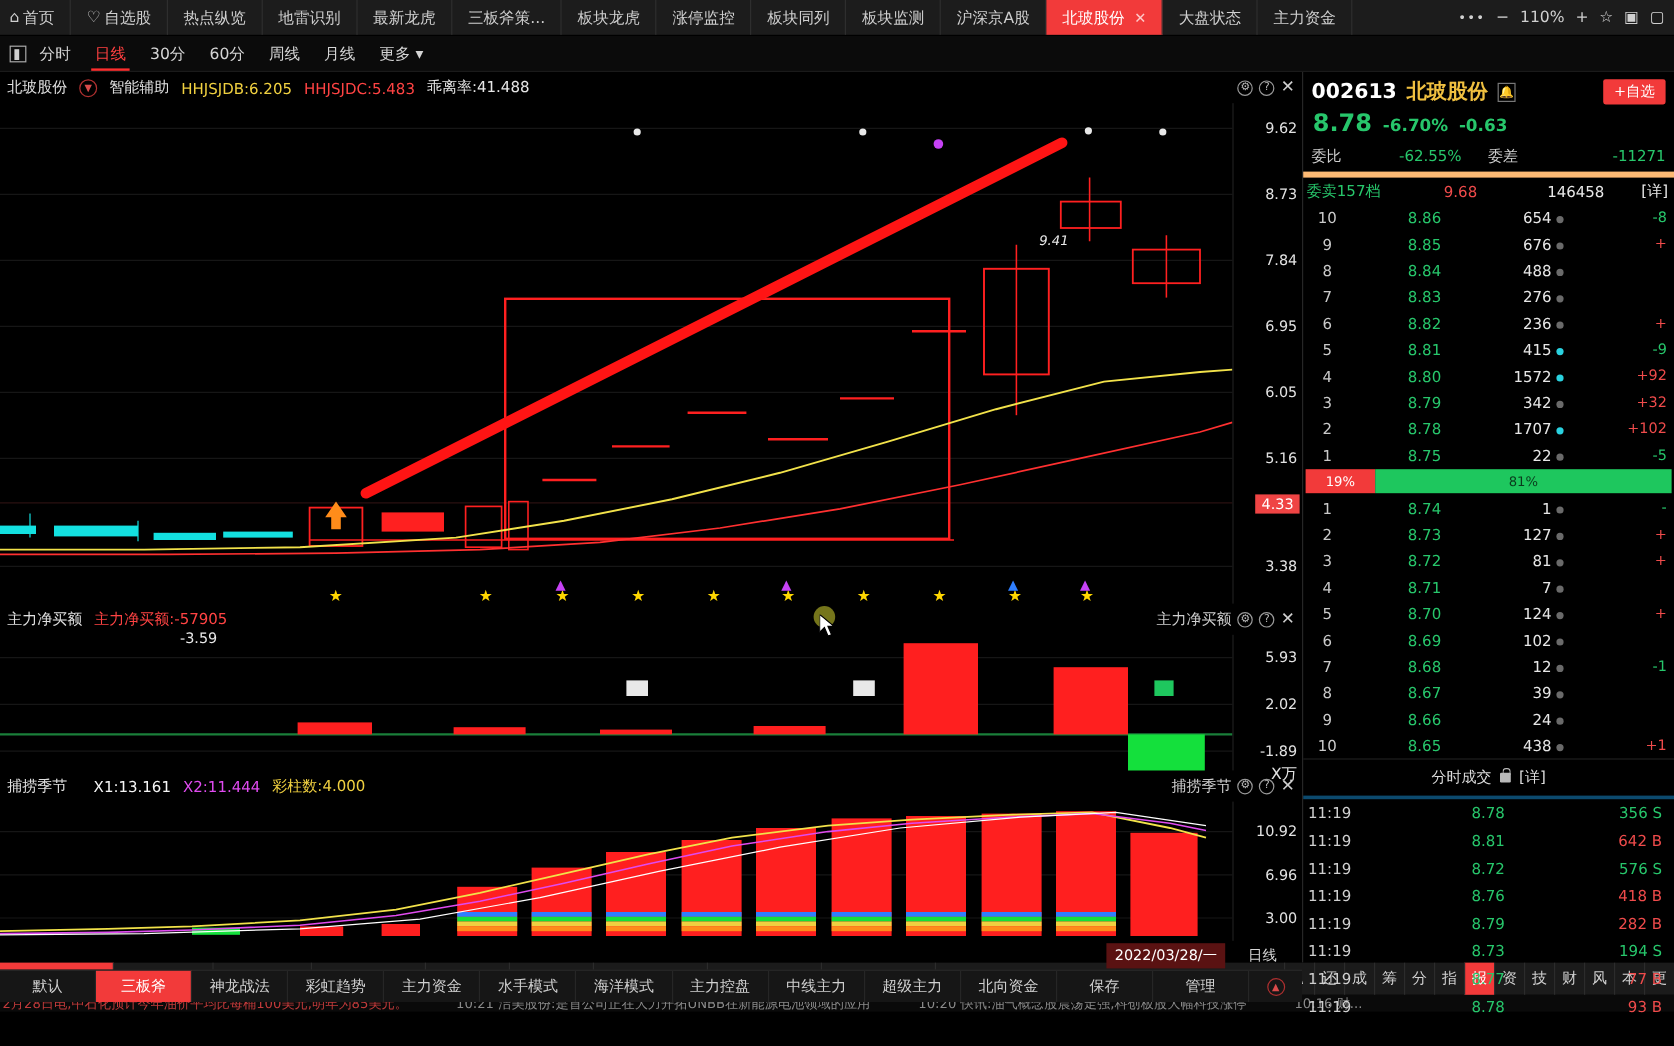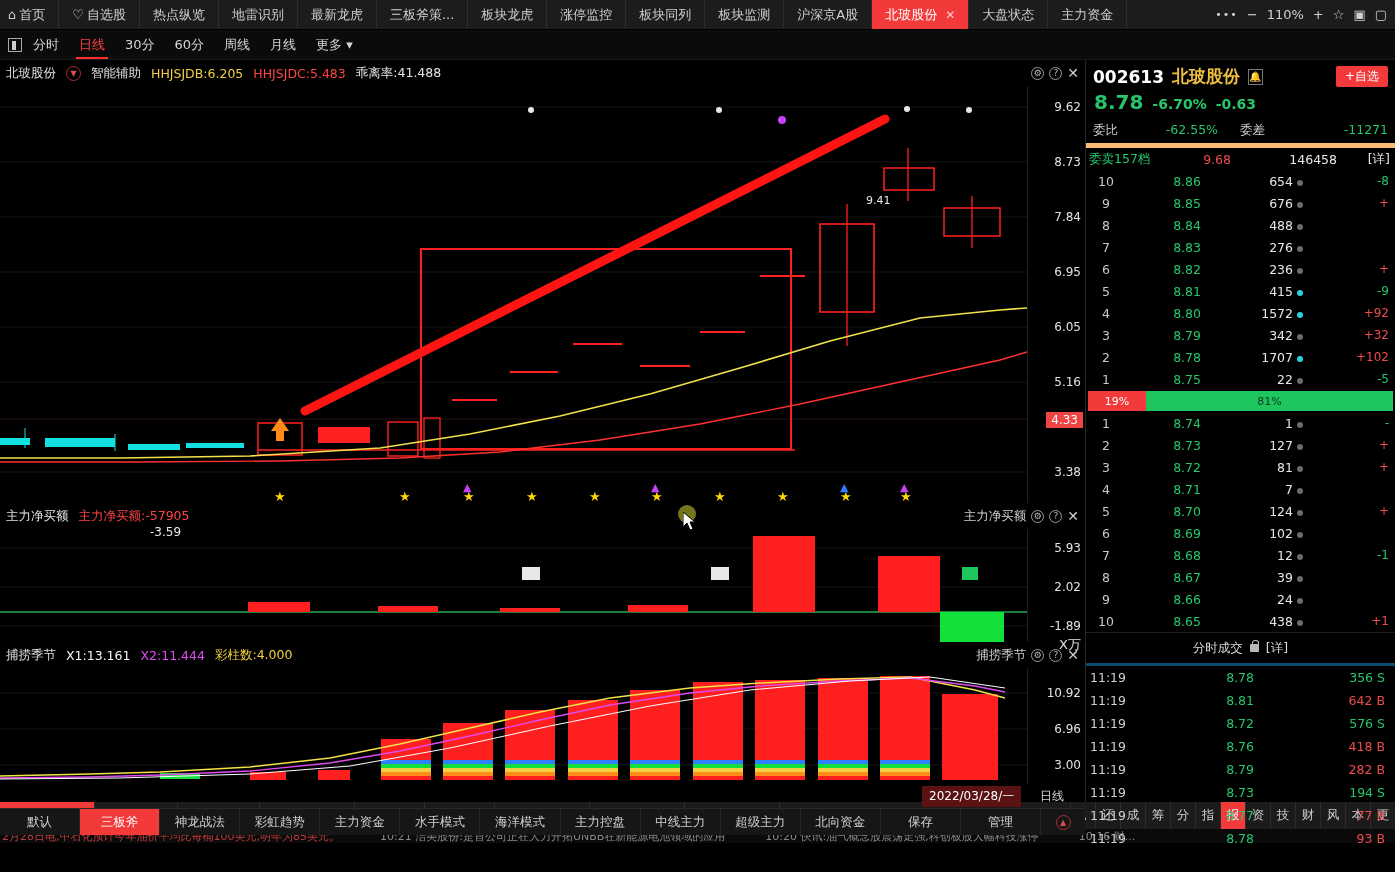--- a/index.html
+++ b/index.html
@@ -271,21 +271,21 @@
         <text x="840" y="405" fill="#2f7fff" font-size="11">▲</text>
         <text x="900" y="405" fill="#c642f5" font-size="11">▲</text>
       </svg>
 
       <div class="marker" style="left:522px;top:481px;width:18px;height:13px;background:#e8e8e8;"></div>
       <div class="marker" style="left:711px;top:481px;width:18px;height:13px;background:#e8e8e8;"></div>
       <div class="marker" style="left:899px;top:481px;width:18px;height:13px;background:#c642f5;"></div>
       <div class="marker" style="left:962px;top:481px;width:16px;height:13px;background:#1ec75e;"></div>
 
       <div class="marker" style="left:150px;top:439px;color:#e8e8e8;font-size:12px;">-3.59</div>
-      <div class="marker" style="left:866px;top:108px;color:#e8e8e8;font-size:11px;">9.41</div>
+      <div class="marker" style="left:866px;top:108px;color:#e8e8e8;font-size:11px;font-style:italic;">9.41</div>
 
       <div class="axis">
         <span class="lbl" style="top:14px;">9.62</span>
         <span class="lbl" style="top:69px;">8.73</span>
         <span class="lbl" style="top:124px;">7.84</span>
         <span class="lbl" style="top:179px;">6.95</span>
         <span class="lbl" style="top:234px;">6.05</span>
         <span class="lbl" style="top:289px;margin-left:32px;">5.16</span>
         <span class="lbl hi" style="top:326px;">4.33</span>
         <span class="lbl" style="top:379px;">3.38</span>
@@ -322,21 +322,21 @@
       <div class="axis">
         <span class="lbl" style="top:12px;">5.93</span>
         <span class="lbl" style="top:51px;">2.02</span>
         <span class="lbl" style="top:90px;">-1.89</span>
         <span class="lbl" style="top:107px;font-size:13px;">X万</span>
       </div>
     </div>
 
     <div class="indhdr" style="color:#e0e0e0;">
       <span>捕捞季节</span>
-      <span style="color:#f5f5f5;">X1:13.161</span>
+      <span style="color:#f5f5f5;margin-left:12px;">X1:13.161</span>
       <span style="color:#e04bf0;">X2:11.444</span>
       <span style="color:#f0d040;">彩柱数:4.000</span>
       <span class="r">
         <span>捕捞季节</span>
         <span class="circ">⚙</span>
         <span class="circ">?</span>
         <span style="font-size:14px;">✕</span>
       </span>
     </div>
 

